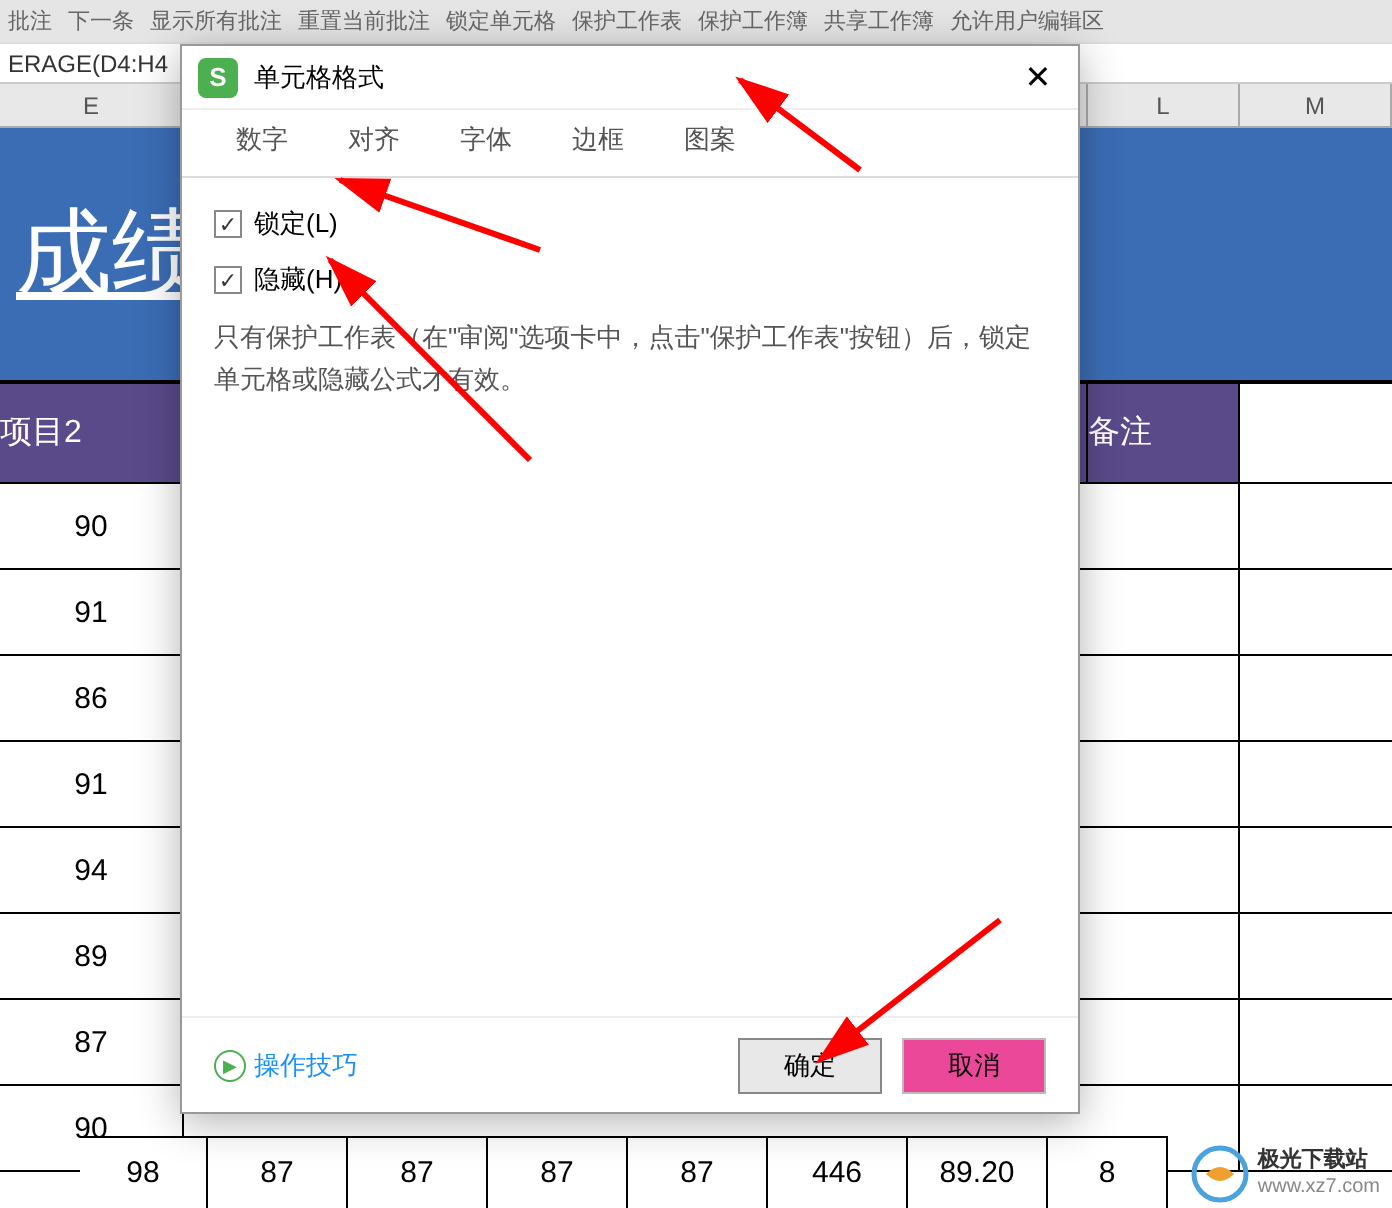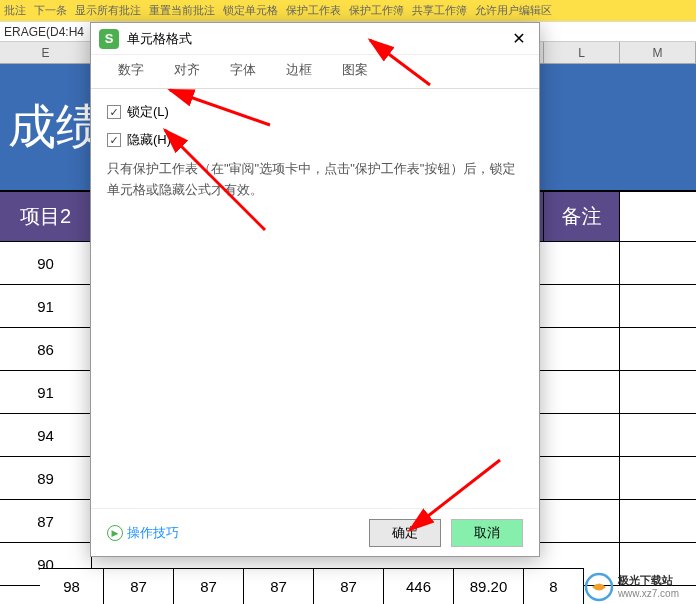--- a/index.html
+++ b/index.html
@@ -9,21 +9,21 @@
       width: 696px;
       height: 604px;
       overflow: hidden;
       position: relative;
       background: #fff;
     }
     
     
     .top-toolbar {
       height: 22px;
-      background: #fde047;
+      background: #e5e5e5;
       display: flex;
       align-items: center;
       padding: 0 4px;
       gap: 8px;
       font-size: 11px;
       color: #666;
       border-bottom: 1px solid #ddd;
     }
     .toolbar-item {
       display: flex;
@@ -72,35 +72,36 @@
       background: #3b6db5;
       color: #fff;
       display: flex;
       align-items: center;
       border-bottom: 2px solid #000;
     }
     .banner-text {
       font-size: 48px;
       padding-left: 8px;
       font-weight: normal;
+      text-decoration: underline;
     }
     
     .header-row {
       display: flex;
       height: 50px;
       background: #5a4a8a;
       color: #fff;
       border-bottom: 1px solid #000;
     }
     .header-cell {
       border-right: 1px solid #000;
       display: flex;
       align-items: center;
-      justify-content: center;
-      font-size: 20px;
+      justify-content: flex-start;
+      font-size: 16px;
     }
     
     .data-rows {
       display: flex;
       flex-direction: column;
     }
     .data-row {
       display: flex;
       height: 43px;
       border-bottom: 1px solid #000;
@@ -237,41 +238,41 @@
       display: flex;
       align-items: center;
       justify-content: center;
       font-size: 9px;
       color: #4caf50;
     }
     .dialog-btn {
       width: 72px;
       height: 28px;
       border: 1px solid #bbb;
-      background: #86efac;
+      background: #ec4899;
       font-size: 13px;
       margin-left: 10px;
       cursor: pointer;
     }
     .dialog-btn.primary {
       background: #e8e8e8;
       border-color: #888;
     }
     
     
     .arrow {
       position: absolute;
       z-index: 200;
       pointer-events: none;
     }
     
     
     .watermark {
       position: absolute;
-      right: 17px;
+      right: 6px;
       bottom: 2px;
       z-index: 300;
       display: flex;
       align-items: center;
       gap: 4px;
     }
     .watermark-logo {
       width: 30px;
       height: 30px;
     }

